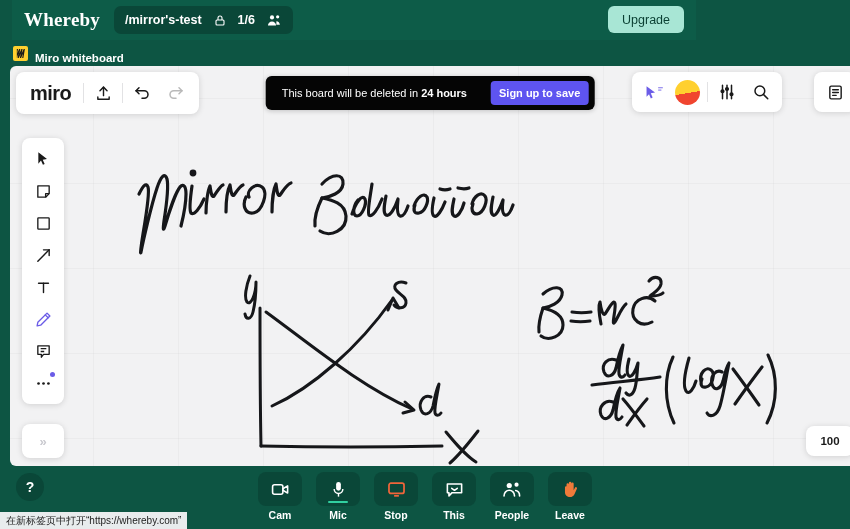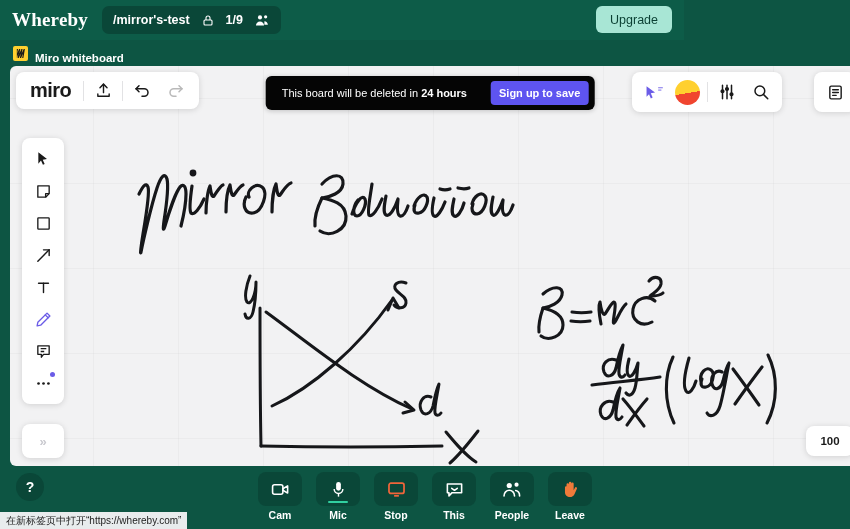--- a/index.html
+++ b/index.html
@@ -5,21 +5,21 @@
   * { box-sizing: border-box; margin: 0; padding: 0; }
   html, body {
     width: 850px; height: 529px;
     overflow: hidden;
     font-family: "Liberation Sans", sans-serif;
   }
   body { background: #0d5543; position: relative; }
 
   
   .wb-header {
-    position: absolute; top: 0; left: 0; width: 684px; height: 40px;
+    position: absolute; top: 0; left: 12px; width: 684px; height: 40px;
     background: #0d5c48;
     display: flex; align-items: center;
   }
   .brand {
     margin-left: 12px;
     font-family: "Liberation Serif", serif;
     font-size: 19px; font-weight: 700; color: #ffffff;
     letter-spacing: .2px;
   }
   .room-pill {
@@ -70,21 +70,21 @@
     background-image:
       linear-gradient(to right, rgba(0,0,0,.028) 1px, transparent 1px),
       linear-gradient(to bottom, rgba(0,0,0,.028) 1px, transparent 1px);
     background-size: 85px 85px;
     background-position: -2px 32px;
   }
 
   
   .miro-topbar {
     position: absolute; top: 6px; left: 6px;
-    height: 37px;
+    height: 42px;
     background: #ffffff; border-radius: 8px;
     box-shadow: 0 1px 6px rgba(0,0,0,.14);
     display: flex; align-items: center;
     padding: 0 6px;
   }
   .miro-logo {
     font-size: 20px; font-weight: 700; color: #1a1a1a;
     padding: 0 10px 0 8px; letter-spacing: -.5px;
   }
   .tb-sep { width: 1px; height: 20px; background: #e2e2e4; margin: 0 2px; }
@@ -219,21 +219,21 @@
   <div class="brand">Whereby</div>
 
   <div class="room-pill">
     <span class="room-name">/mirror's-test</span>
     <span class="ico">
       <svg width="12" height="13" viewBox="0 0 24 24" fill="none" stroke="#ffffff" stroke-width="2.2">
         <rect x="4" y="11" width="16" height="10" rx="2"></rect>
         <path d="M8 11V7a4 4 0 0 1 8 0v4"></path>
       </svg>
     </span>
-    <span class="room-count">1/9</span>
+    <span class="room-count">1/6</span>
     <span class="ico">
       <svg width="15" height="13" viewBox="0 0 24 20" fill="#ffffff">
         <circle cx="8" cy="5" r="3.3"></circle>
           <circle cx="17" cy="4" r="2.6"></circle>
         <path d="M1.5 18c0-3.8 2.9-6.5 6.5-6.5s6.5 2.7 6.5 6.5z"></path>
         <path d="M15 11.2c3 .2 5.4 2.6 5.6 5.6H15z"></path>
       </svg>
     </span>
   </div>
 

